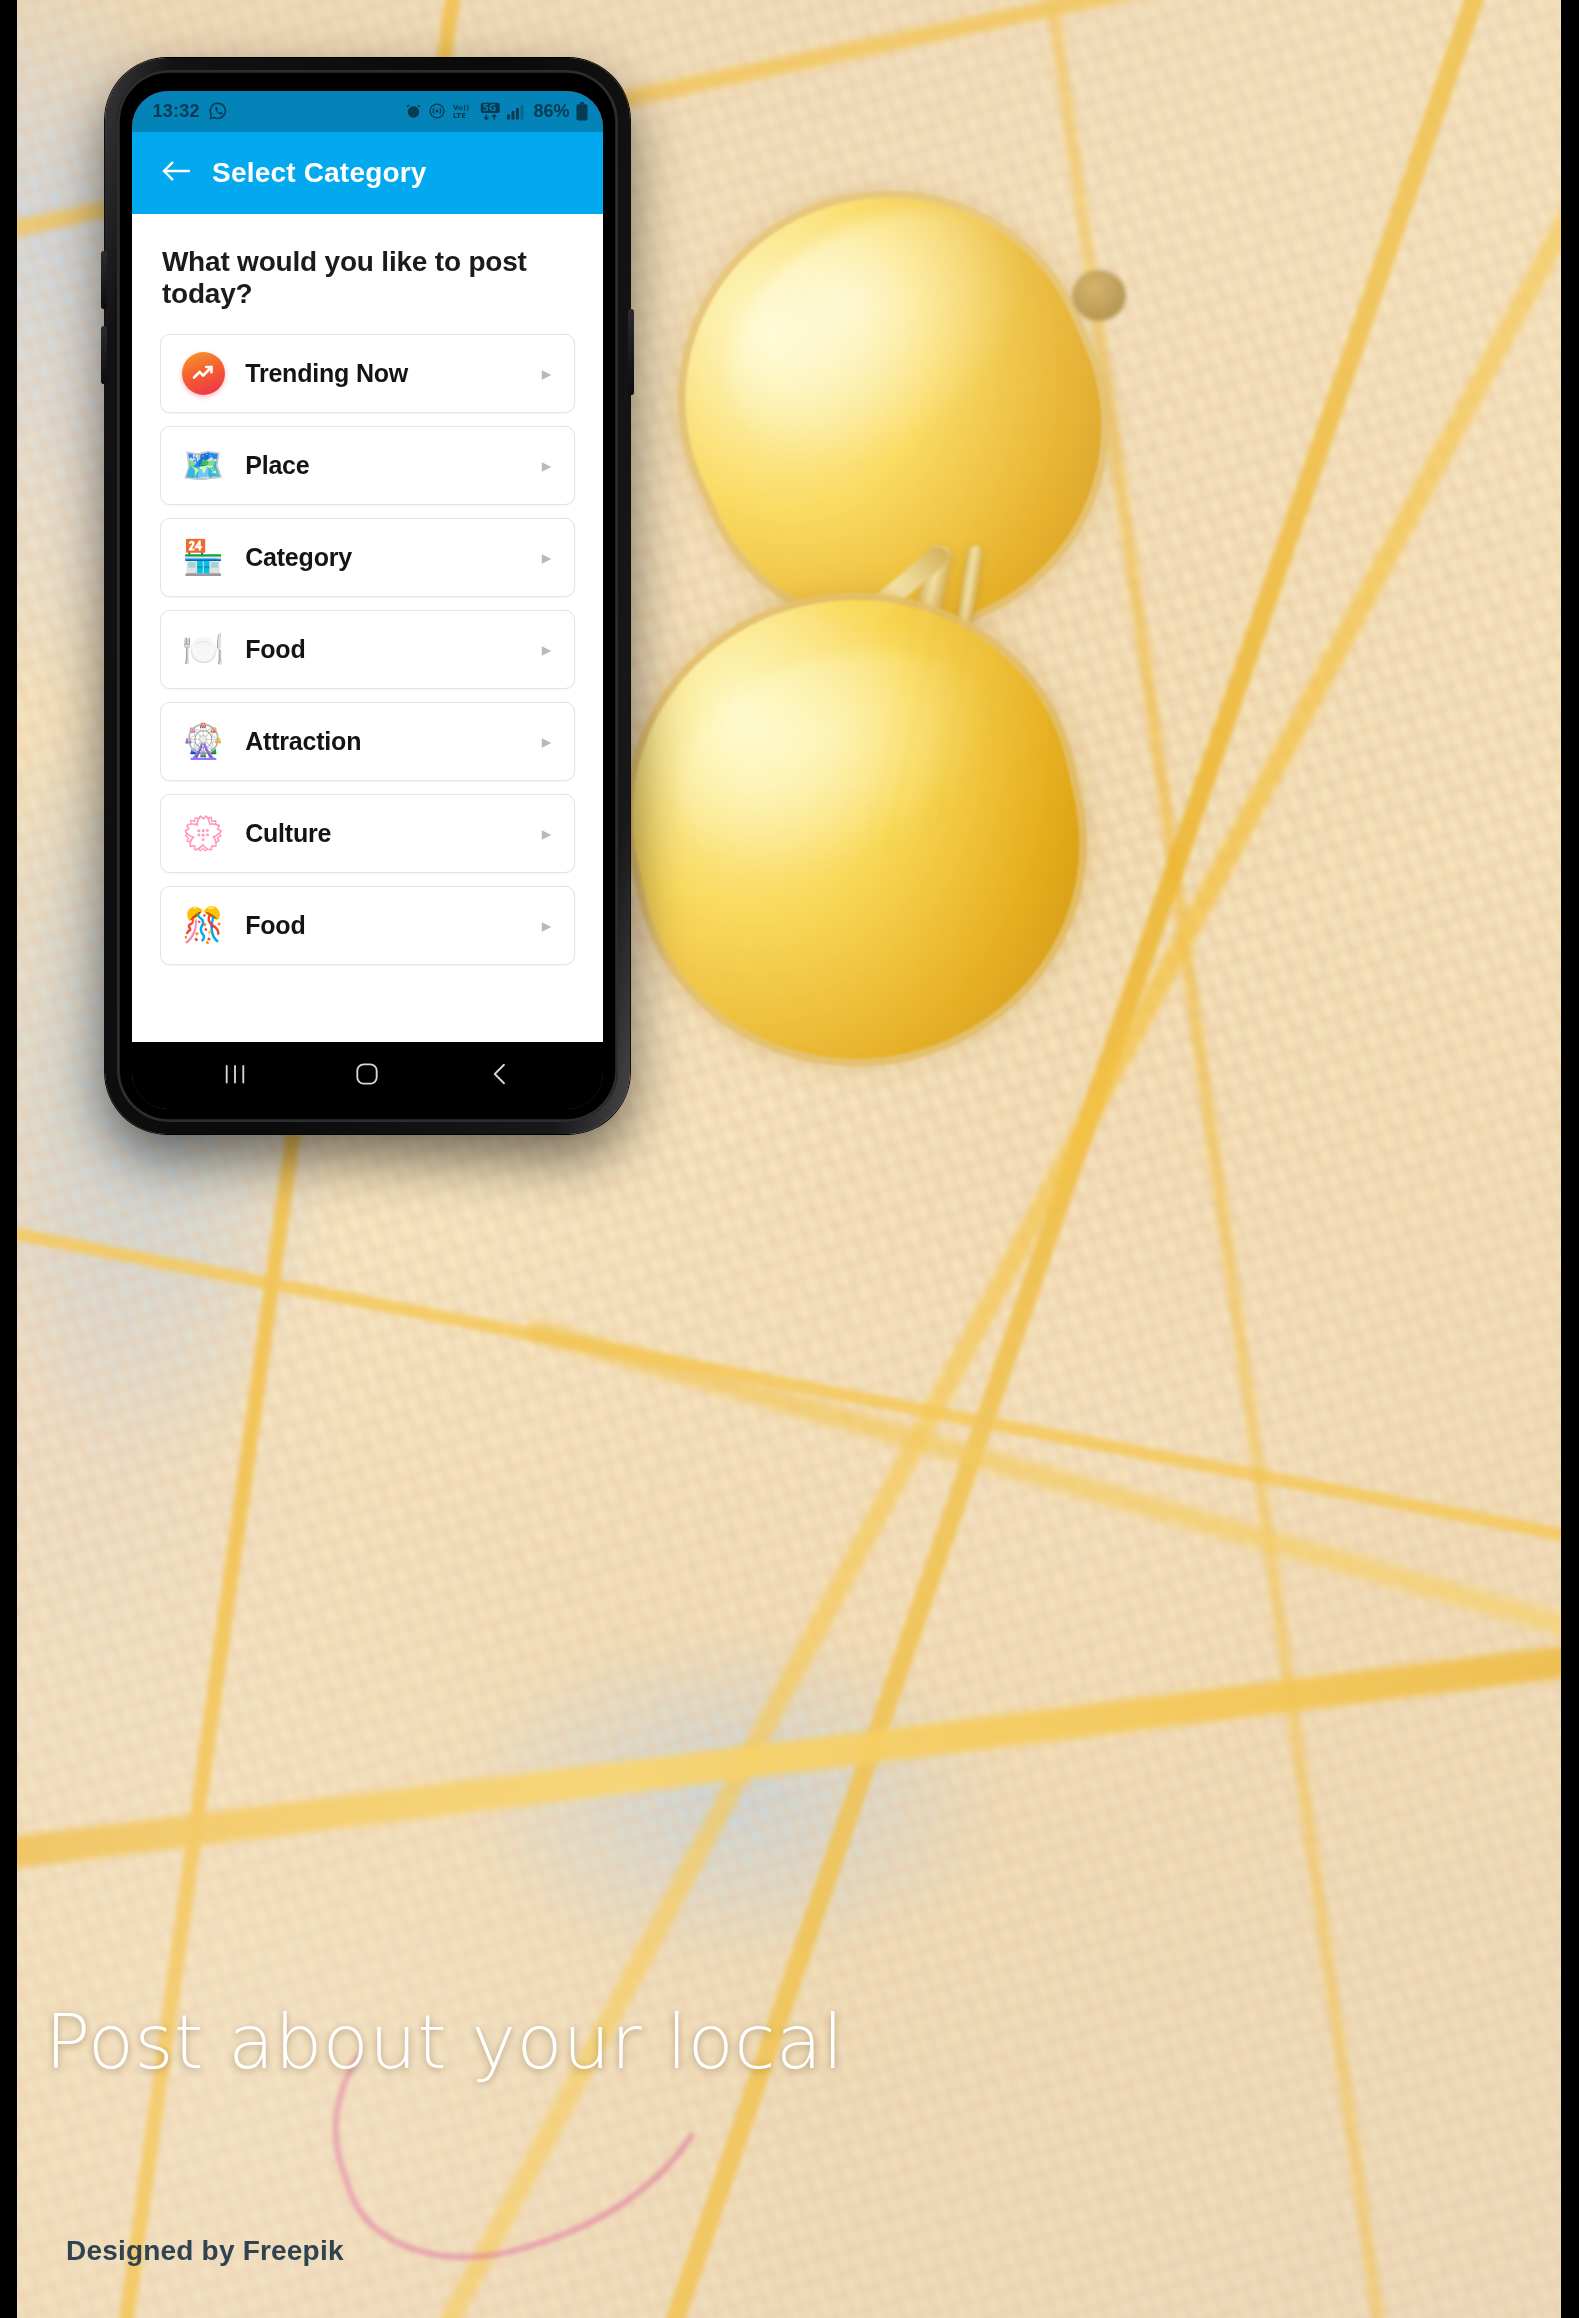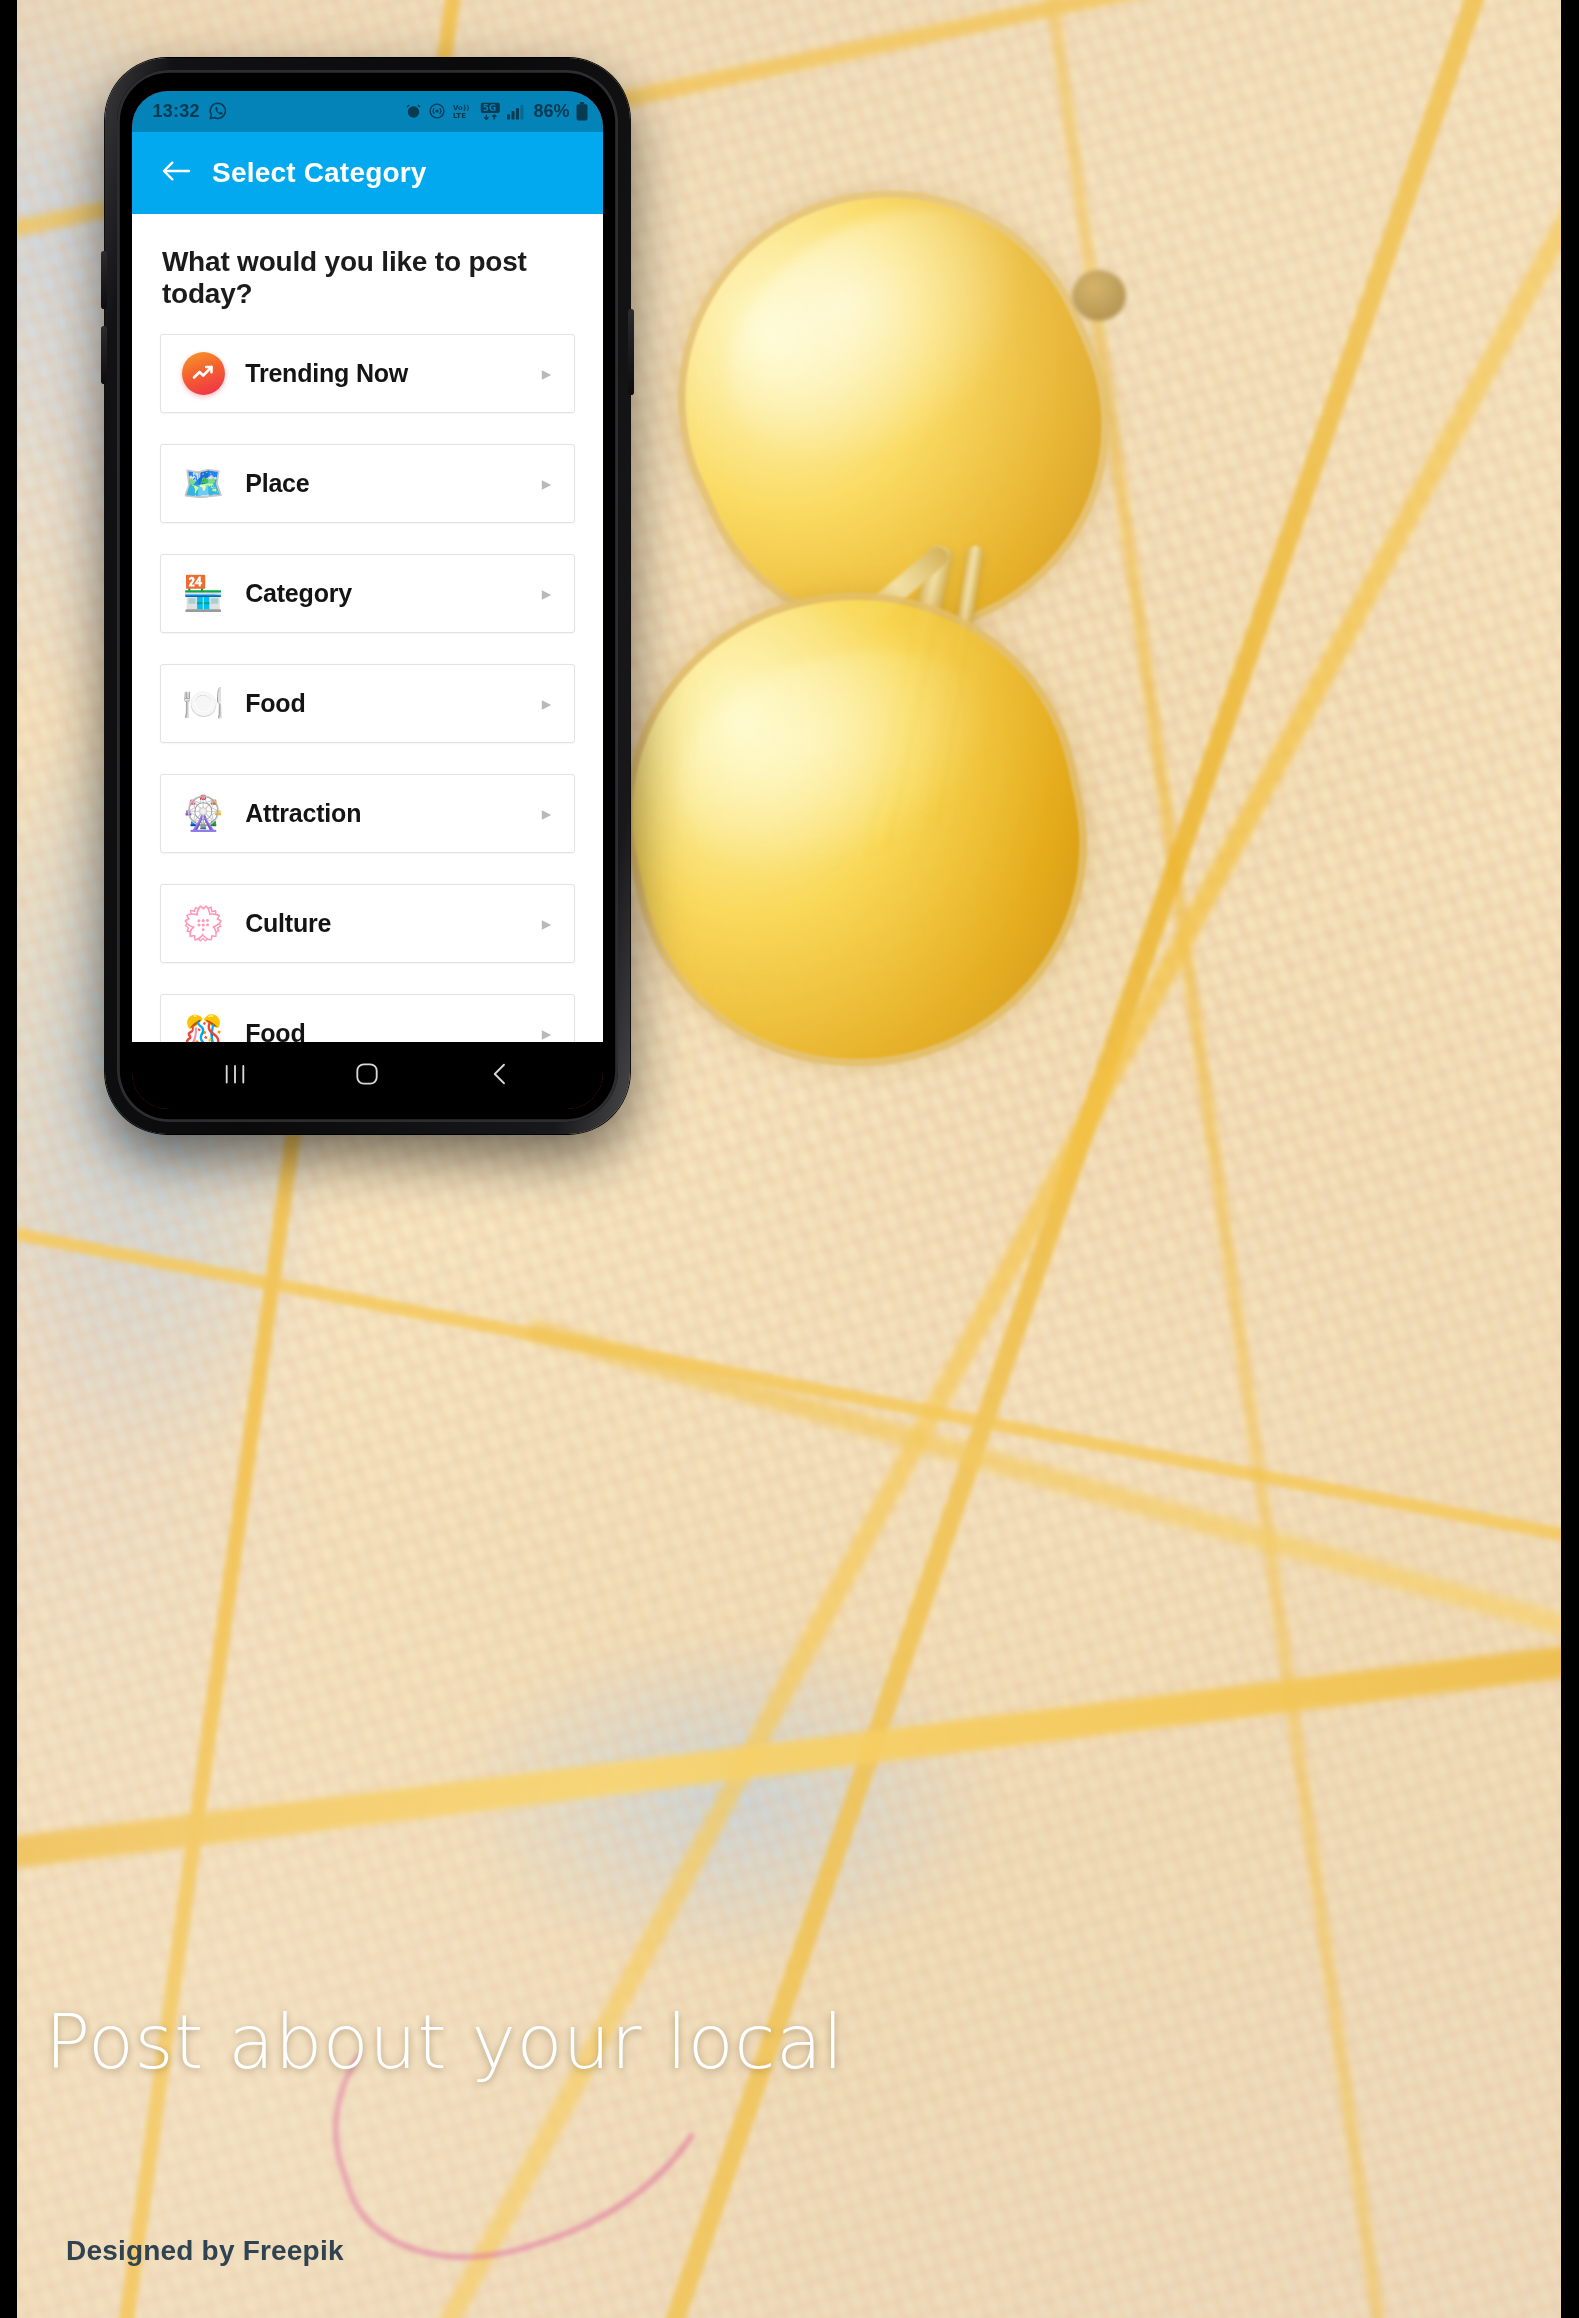--- a/index.html
+++ b/index.html
@@ -168,21 +168,21 @@
   #backBtn{width:36px;height:36px;display:flex;align-items:center;justify-content:center;cursor:pointer;}
   #appTitle{color:#fff;font-size:28px;font-weight:600;letter-spacing:0.2px;}
 
   
   #content{flex:1;background:#fff;padding:0 28px;overflow:hidden;}
   #heading{
     margin:32px 0 24px 0;font-size:28px;font-weight:700;color:#1b1b1b;letter-spacing:-0.2px;
     padding-left:1.9px;
   }
   .card{
-    height:77px;margin-bottom:31px;border:0.9px solid #e3e3e3;border-radius:3px;background:#fff;
+    height:77px;margin-bottom:13px;border:0.9px solid #e3e3e3;border-radius:10px;background:#fff;
     display:flex;align-items:center;padding:0 19px 0 20.6px;cursor:pointer;
     box-shadow:0 0.9px 1.9px rgba(0,0,0,.045);
   }
   .card .emoji{
     width:43px;height:43px;flex:0 0 43px;display:flex;align-items:center;justify-content:center;
     font-size:34px;line-height:1;
   }
   .card .label{flex:1;margin-left:20.6px;font-size:25px;font-weight:600;color:#141414;letter-spacing:-0.2px;}
   .card .chev{flex:0 0 auto;color:#b9b9b9;font-size:19px;line-height:1;padding-right:3.7px;}
 

